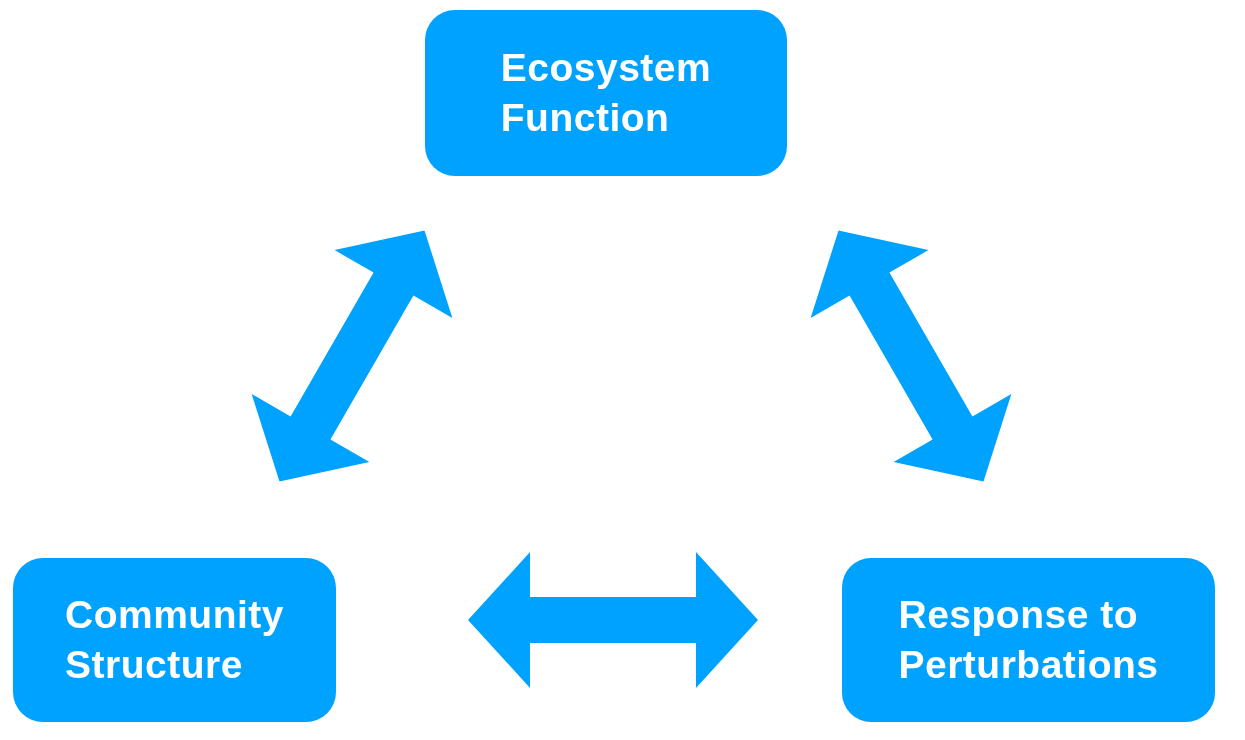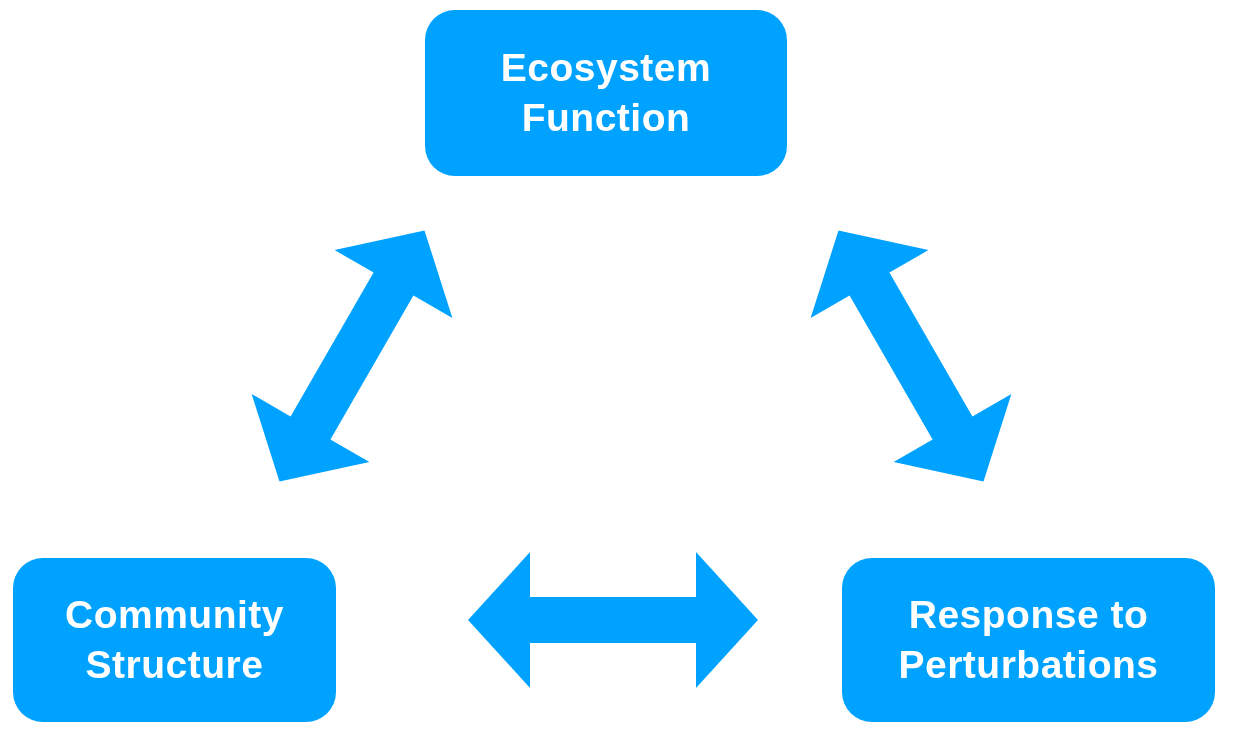--- a/index.html
+++ b/index.html
@@ -16,32 +16,32 @@
     overflow: hidden;
   }
   .node {
     position: absolute;
     background: var(--node-fill, #00A2FF);
     color: var(--node-text, #ffffff);
     border-radius: 30px;
     display: flex;
     align-items: center;
     justify-content: center;
-    text-align: center;
+    text-align: left;
   }
   .node-label {
     font-size: 39px;
     font-weight: bold;
     line-height: 1.27;
     white-space: pre-line;
     letter-spacing: 0.5px;
   }
   .node-top    { left: 425px; top: 10px;  width: 362px; height: 166px; }
   .node-left   { left: 13px;  top: 558px; width: 323px; height: 164px; }
-  .node-right  { left: 842px; top: 558px; width: 373px; height: 164px; }
+  .node-right  { left: 842px; top: 558px; width: 373px; height: 164px; border-radius: 29px; }
 
   .arrow {
     position: absolute;
     width: 290px;
     height: 140px;
     color: var(--arrow-color, #00A2FF);
   }
   .arrow svg { display: block; width: 100%; height: 100%; }
   .arrow-left       { left: 207px; top: 286px; transform: rotate(-60deg); }
   .arrow-right      { left: 766px; top: 286px; transform: rotate(60deg); }

